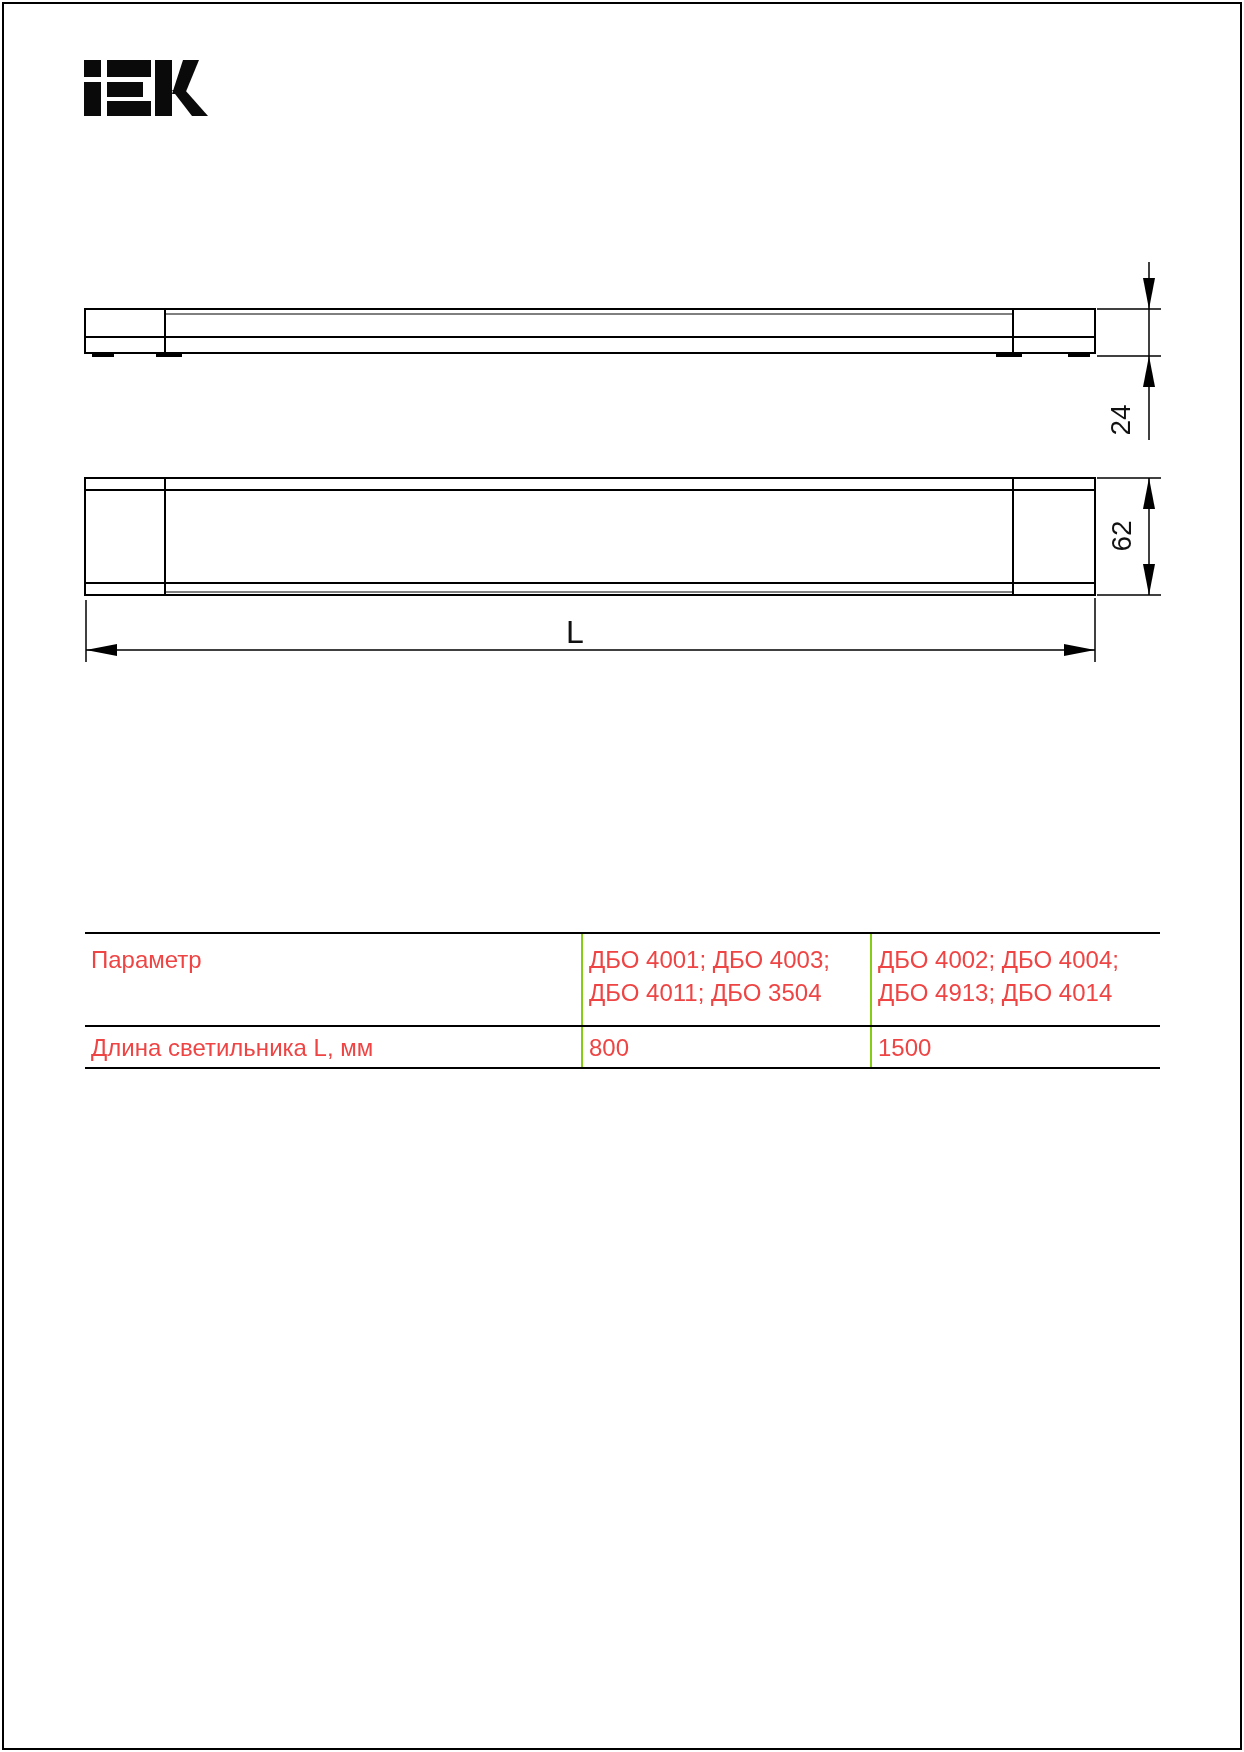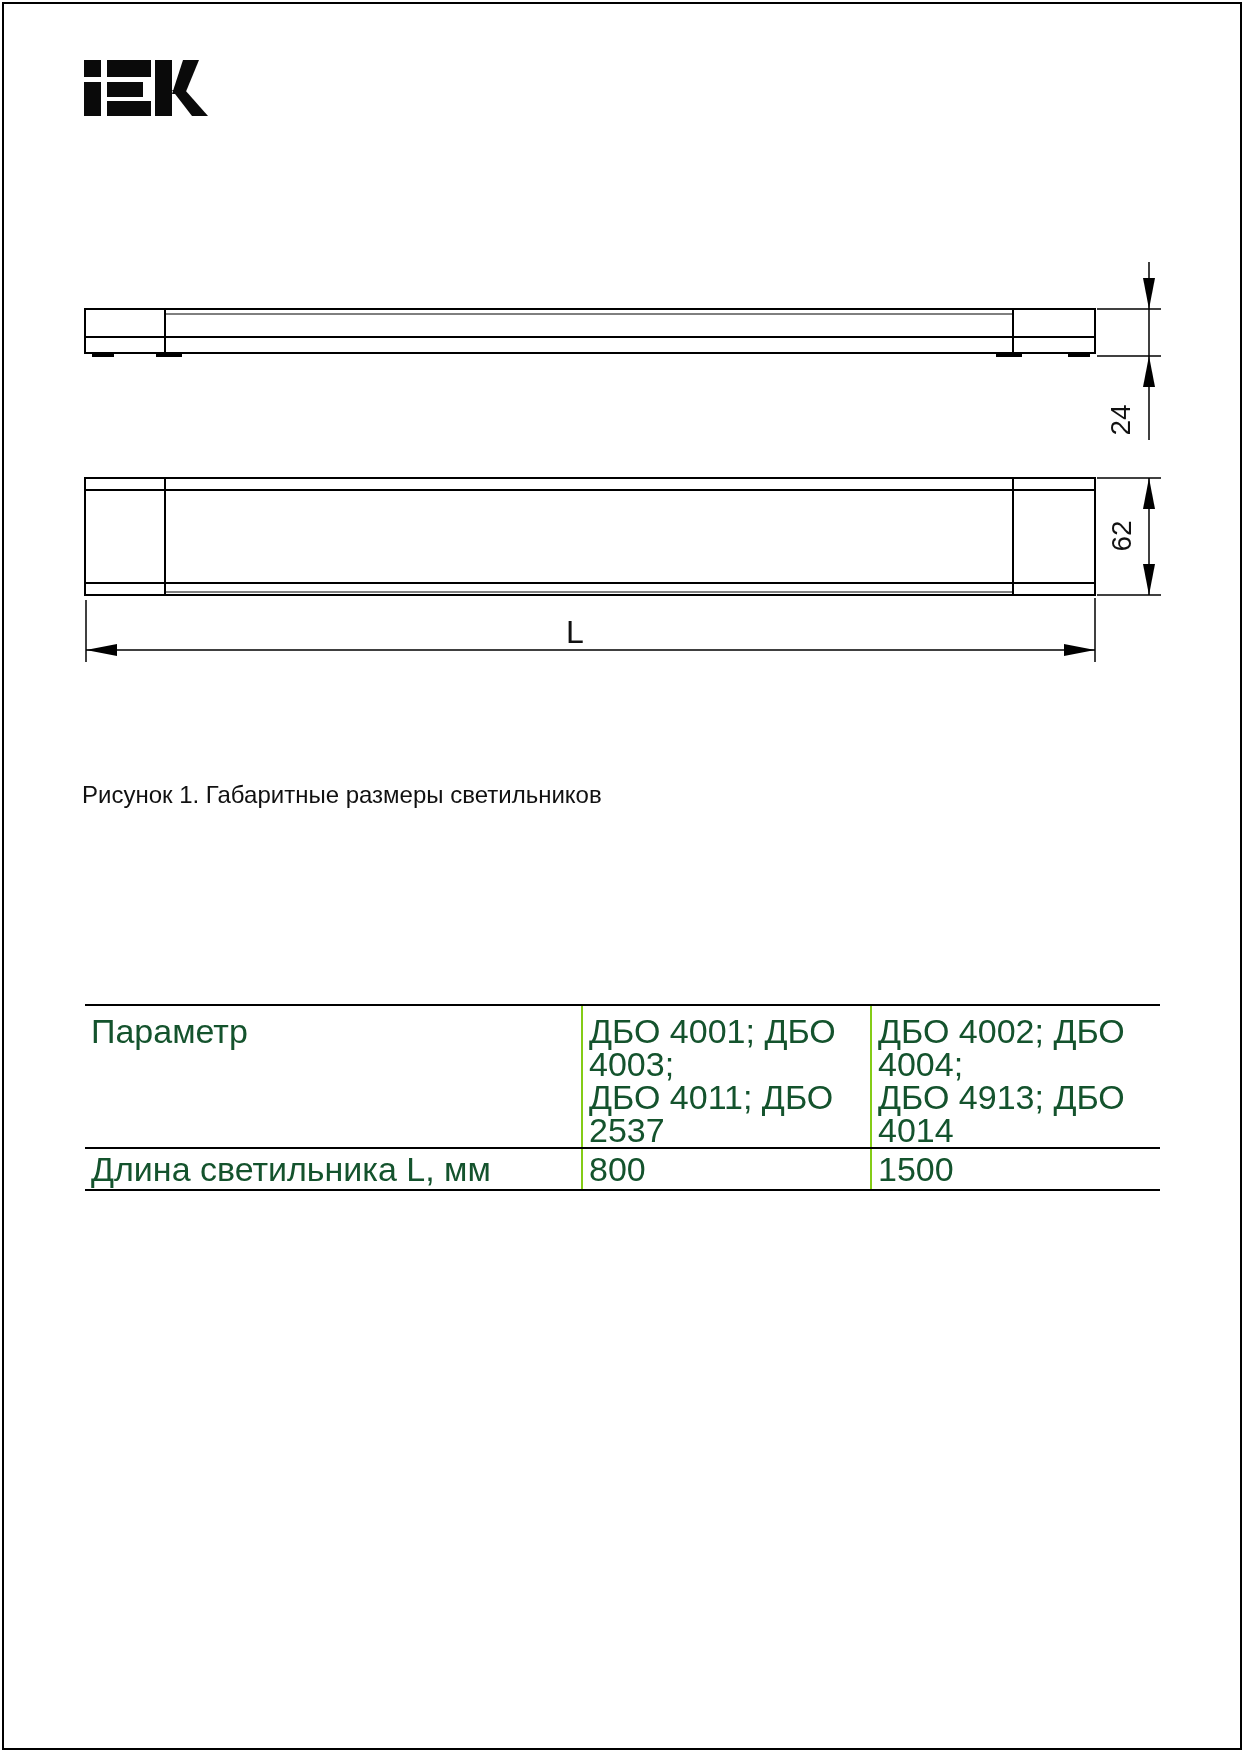--- a/index.html
+++ b/index.html
@@ -18,24 +18,24 @@
     pointer-events:none;
   }
   .logo{position:absolute;left:84px;top:60px;width:126px;height:57px;}
   .logo svg{display:block;width:100%;height:100%;}
   .drawing{position:absolute;left:0;top:0;width:1244px;height:760px;}
   .caption{
     position:absolute;left:82px;top:781px;
     font-size:24px;line-height:28px;color:#111;
   }
   table.spec{
-    position:absolute;left:85px;top:1004px;
+    position:absolute;left:85px;top:932px;
     width:1075px;
     border-collapse:collapse;table-layout:fixed;
-    font-size:34px;line-height:33px;color:#14532d;
+    font-size:24px;line-height:33px;color:#ef4444;
   }
   table.spec th, table.spec td{
     font-weight:normal;text-align:left;
     padding:0 8px 0 6px;
   }
   table.spec thead th{
     border-top:2px solid #000;
     border-bottom:2px solid #000;
     vertical-align:top;
     height:82px;
@@ -129,34 +129,33 @@
       <line x1="1095" y1="598" x2="1095" y2="662"></line>
       <line x1="86" y1="650" x2="1095" y2="650"></line>
       <g fill="#000" stroke="none">
         <polygon points="86,650 117,644 117,656"></polygon>
         <polygon points="1095,650 1064,644 1064,656"></polygon>
       </g>
     </g>
     <text x="575" y="643" font-size="32" text-anchor="middle">L</text>
   </svg>
 
-  <div class="caption">Рисунок 1. Габаритные размеры светильников</div>
 
   <table class="spec">
     <colgroup>
       <col class="col-param">
         <col class="col-a">
         <col class="col-b">
     </colgroup>
     <thead>
       <tr>
         <th>Параметр</th>
         <th class="c2">
           <span class="hdr-line">ДБО 4001; ДБО 4003;</span>
-          <span class="hdr-line">ДБО 4011; ДБО 2537</span>
+          <span class="hdr-line">ДБО 4011; ДБО 3504</span>
         </th>
         <th class="c3">
           <span class="hdr-line">ДБО 4002; ДБО 4004;</span>
           <span class="hdr-line">ДБО 4913; ДБО 4014</span>
         </th>
       </tr>
     </thead>
     <tbody>
       <tr>
         <td>Длина светильника L, мм</td>

